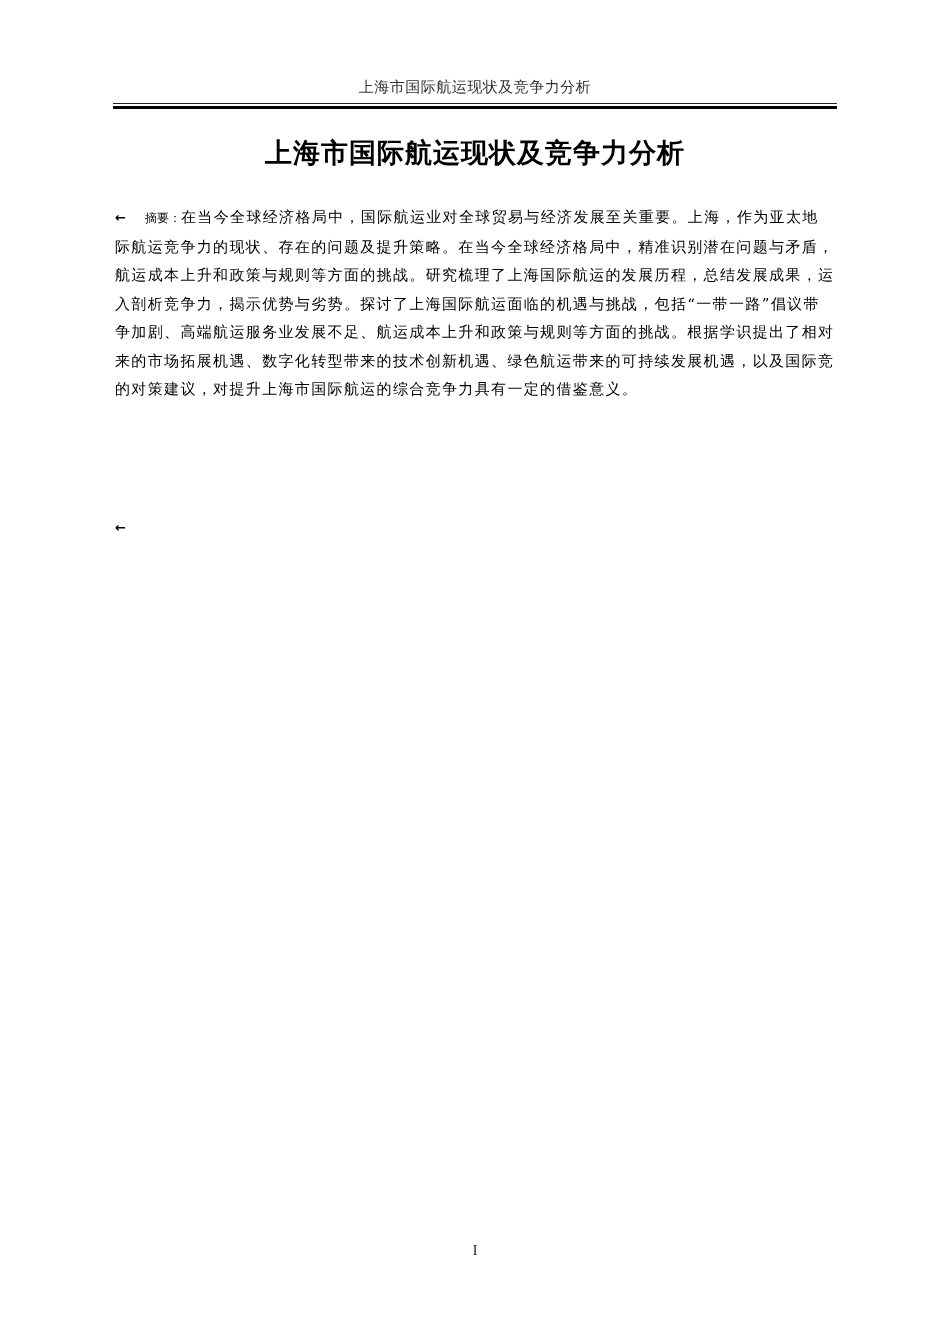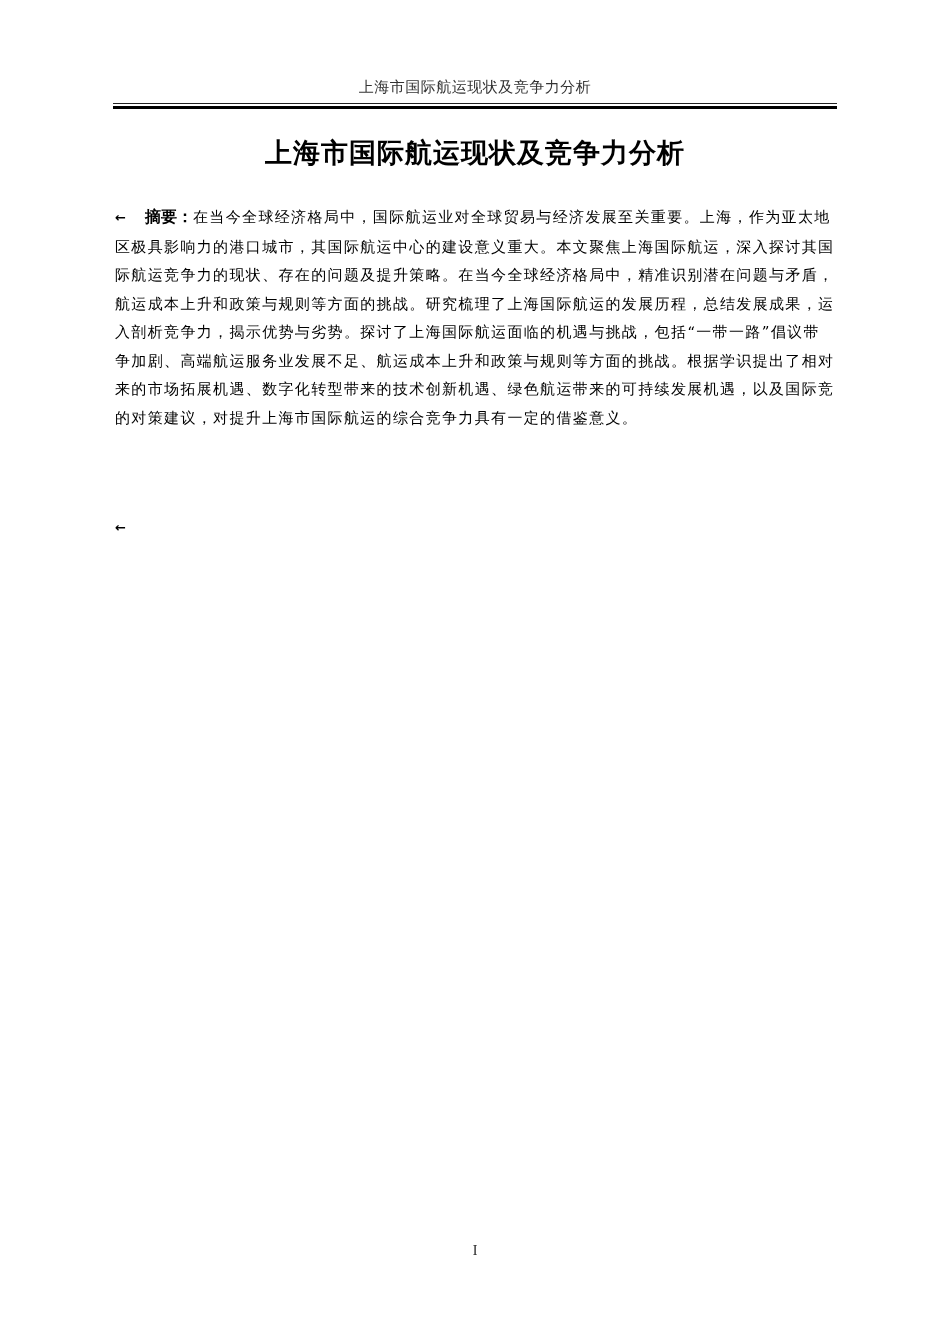--- a/index.html
+++ b/index.html
@@ -25,21 +25,21 @@
     display: inline-block; width: 30px; color: #000;
   }
 
   .abstract {
     position: absolute; left: 115px; width: 730px; top: 203px;
     font-family: "DejaVu Serif", "Liberation Serif", serif;
     font-size: 15px; line-height: 28.5px; text-align: justify; letter-spacing: 1.35px;
     color: #000;
   }
   .abstract-label {
-    font-family: "DejaVu Sans", sans-serif; font-weight: bold; font-size: 16px; letter-spacing: 0;
+    font-family: "DejaVu Sans", sans-serif; font-weight: normal; font-size: 12px; letter-spacing: 0;
   }
   .abstract-line { display: block; white-space: nowrap; }
 
   .empty-mark { position: absolute; left: 115px; top: 518px; }
 
   .keywords {
     position: absolute; left: 115px; top: 575px; white-space: nowrap;
     font-family: "DejaVu Serif", "Liberation Serif", serif; font-size: 14px; letter-spacing: 1px;
   }
   .keywords-label { font-family: "DejaVu Sans", sans-serif; font-weight: bold; font-size: 16px; letter-spacing: 0; }
@@ -57,21 +57,20 @@
   <div class="running-header">上海市国际航运现状及竞争力分析</div>
   <div class="header-rule-thin"></div>
   <div class="header-rule-thick"></div>
 
   <div class="doc-title">上海市国际航运现状及竞争力分析</div>
 
   <div class="abstract">
     <span class="abstract-line">
       <span class="para-mark">←</span><span class="abstract-label">摘要：</span><span>在当今全球经济格局中，国际航运业对全球贸易与经济发展至关重要。上海，作为亚太地</span>
     </span>
-    <span class="abstract-line">区极具影响力的港口城市，其国际航运中心的建设意义重大。本文聚焦上海国际航运，深入探讨其国</span>
     <span class="abstract-line">际航运竞争力的现状、存在的问题及提升策略。在当今全球经济格局中，精准识别潜在问题与矛盾，</span>
     <span class="abstract-line">航运成本上升和政策与规则等方面的挑战。研究梳理了上海国际航运的发展历程，总结发展成果，运</span>
     <span class="abstract-line">入剖析竞争力，揭示优势与劣势。探讨了上海国际航运面临的机遇与挑战，包括“一带一路”倡议带</span>
     <span class="abstract-line">争加剧、高端航运服务业发展不足、航运成本上升和政策与规则等方面的挑战。根据学识提出了相对</span>
     <span class="abstract-line">来的市场拓展机遇、数字化转型带来的技术创新机遇、绿色航运带来的可持续发展机遇，以及国际竞</span>
     <span class="abstract-line">的对策建议，对提升上海市国际航运的综合竞争力具有一定的借鉴意义。</span>
   </div>
 
   <div class="empty-mark">
     <span class="para-mark">←</span>

